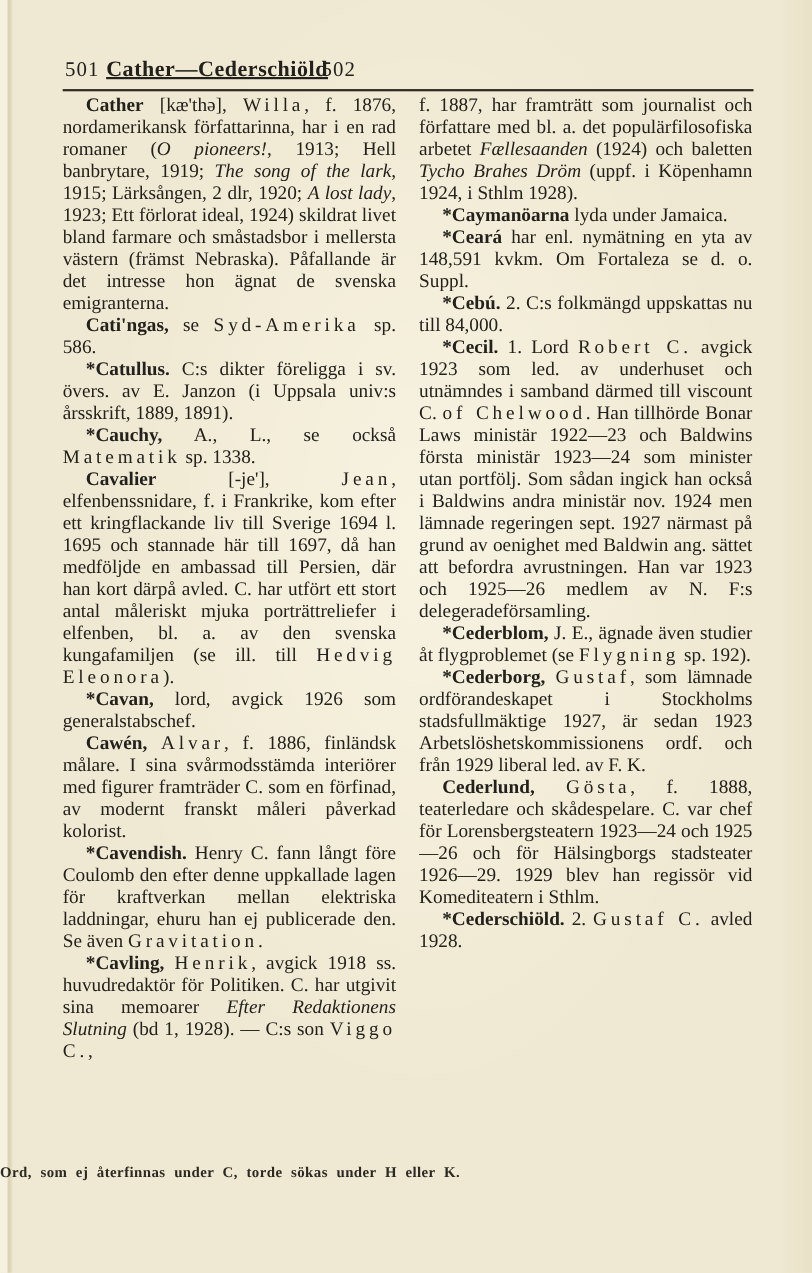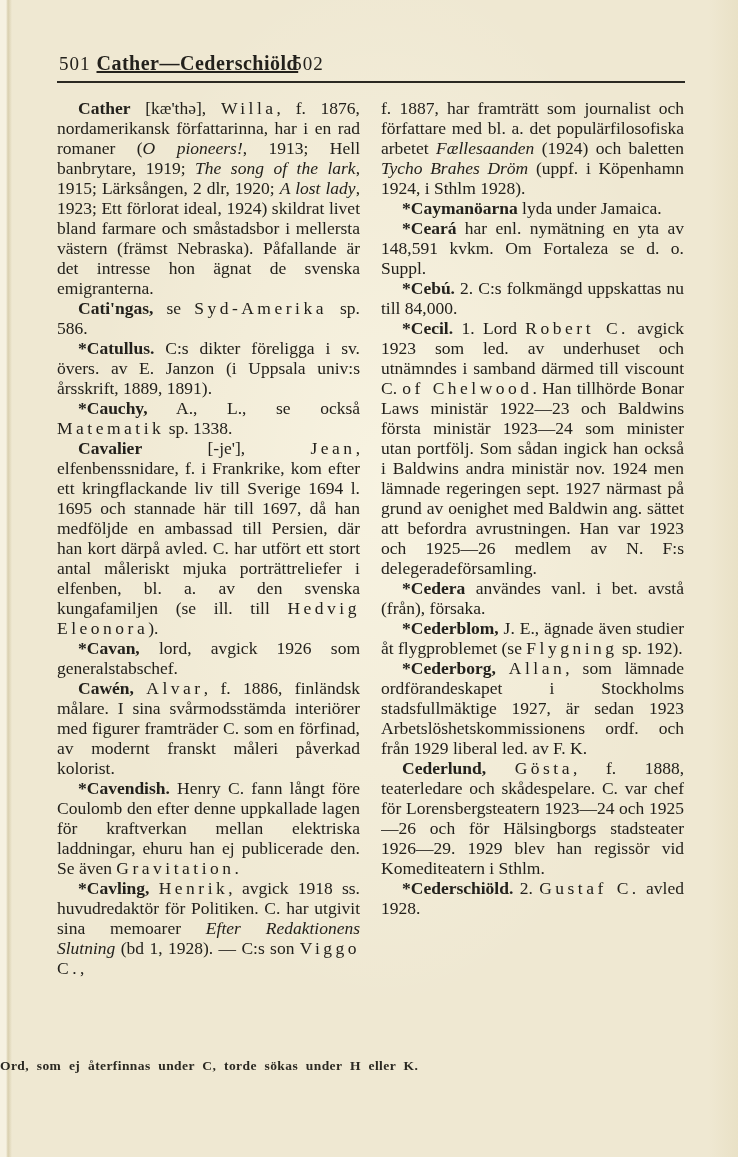--- a/index.html
+++ b/index.html
@@ -31,21 +31,21 @@
     font-weight:bold;font-size:20px;letter-spacing:0.5px;
     transform:translateX(6px);
     text-decoration:underline;
   }
   .rule{
     border-bottom:2.5px solid #2b2922;
     margin-top:6px;
   }
   .columns{
     display:flex;
-    margin-top:15px;
+    margin-top:2px;
     column-gap:21px;
   }
   .col{
     width:303px;
     height:962px;
     overflow:hidden;
     font-size:17.5px;
     line-height:20px;
     text-align:justify;
     hyphens:auto;
@@ -90,22 +90,21 @@
           <p class="entry"><span class="run-b">Cawén,</span><span> </span><span class="run-s">Alvar</span><span>, f. 1886, finländsk målare. I sina svårmodsstämda interiörer med figurer framträder C. som en förfinad, av modernt franskt måleri påverkad kolorist.</span></p>
           <p class="entry"><span class="run-b">*Cavendish.</span><span> Henry C. fann långt före Coulomb den efter denne uppkallade lagen för kraftverkan mellan elektriska laddningar, ehuru han ej publicerade den. Se även </span><span class="run-s">Gravitation</span><span>.</span></p>
           <p class="entry"><span class="run-b">*Cavling,</span><span> </span><span class="run-s">Henrik</span><span>, avgick 1918 ss. huvudredaktör för Politiken. C. har utgivit sina memoarer </span><span class="run-i">Efter Redaktionens Slutning</span><span> (bd 1, 1928). — C:s son </span><span class="run-s">Viggo C.</span><span>,</span></p>
         </div>
       <div class="col">
           <p class="entry cont"><span>f. 1887, har framträtt som journalist och författare med bl. a. det populärfilosofiska arbetet </span><span class="run-i">Fællesaanden</span><span> (1924) och baletten </span><span class="run-i">Tycho Brahes Dröm</span><span> (uppf. i Köpenhamn 1924, i Sthlm 1928).</span></p>
           <p class="entry"><span class="run-b">*Caymanöarna</span><span> lyda under Jamaica.</span></p>
           <p class="entry"><span class="run-b">*Ceará</span><span> har enl. nymätning en yta av 148,591 kvkm. Om Fortaleza se d. o. Suppl.</span></p>
           <p class="entry"><span class="run-b">*Cebú.</span><span> 2. C:s folkmängd uppskattas nu till 84,000.</span></p>
           <p class="entry"><span class="run-b">*Cecil.</span><span> 1. Lord </span><span class="run-s">Robert C.</span><span> avgick 1923 som led. av underhuset och utnämndes i samband därmed till viscount C. </span><span class="run-s">of Chelwood</span><span>. Han tillhörde Bonar Laws ministär 1922—23 och Baldwins första ministär 1923—24 som minister utan portfölj. Som sådan ingick han också i Baldwins andra ministär nov. 1924 men lämnade regeringen sept. 1927 närmast på grund av oenighet med Baldwin ang. sättet att befordra avrustningen. Han var 1923 och 1925—26 medlem av N. F:s delegeradeförsamling.</span></p>
-          <p class="entry"><span class="run-b">*Cedera</span><span> användes vanl. i bet. avstå (från), försaka.</span></p>
           <p class="entry"><span class="run-b">*Cederblom,</span><span> J. E., ägnade även studier åt flygproblemet (se </span><span class="run-s">Flygning</span><span> sp. 192).</span></p>
-          <p class="entry"><span class="run-b">*Cederborg,</span><span> </span><span class="run-s">Allan</span><span>, som lämnade ordförandeskapet i Stockholms stadsfullmäktige 1927, är sedan 1923 Arbetslöshetskommissionens ordf. och från 1929 liberal led. av F. K.</span></p>
+          <p class="entry"><span class="run-b">*Cederborg,</span><span> </span><span class="run-s">Gustaf</span><span>, som lämnade ordförandeskapet i Stockholms stadsfullmäktige 1927, är sedan 1923 Arbetslöshetskommissionens ordf. och från 1929 liberal led. av F. K.</span></p>
           <p class="entry"><span class="run-b">Cederlund,</span><span> </span><span class="run-s">Gösta</span><span>, f. 1888, teaterledare och skådespelare. C. var chef för Lorensbergsteatern 1923—24 och 1925—26 och för Hälsingborgs stadsteater 1926—29. 1929 blev han regissör vid Komediteatern i Sthlm.</span></p>
           <p class="entry"><span class="run-b">*Cederschiöld.</span><span> 2. </span><span class="run-s">Gustaf C.</span><span> avled 1928.</span></p>
         </div>
     </div>
   </div>
   <div class="footer">Ord, som ej återfinnas under C, torde sökas under H eller K.</div>
 </div>
 
 </body></html>

